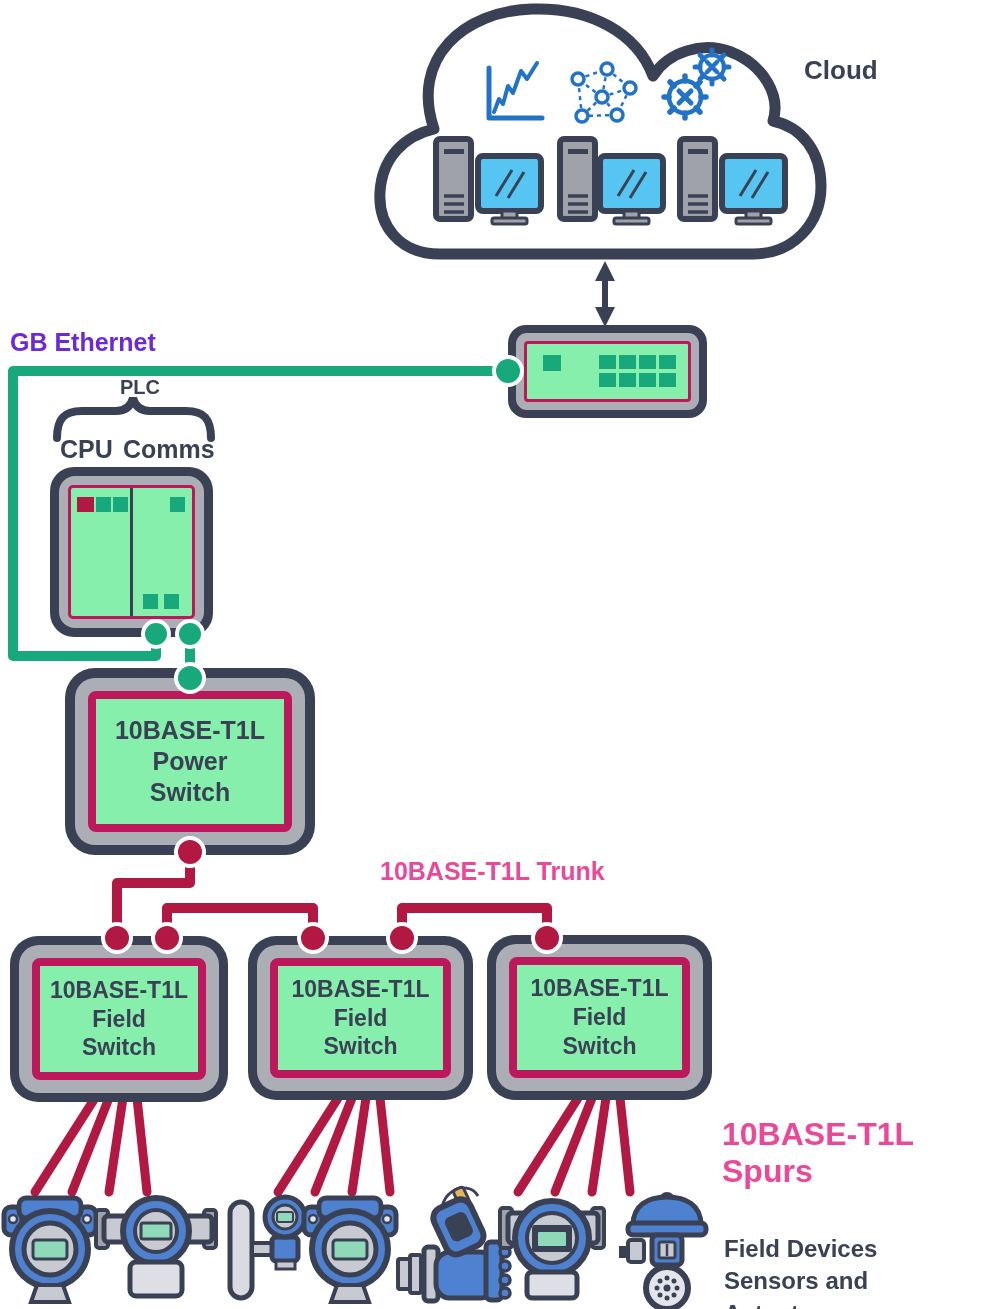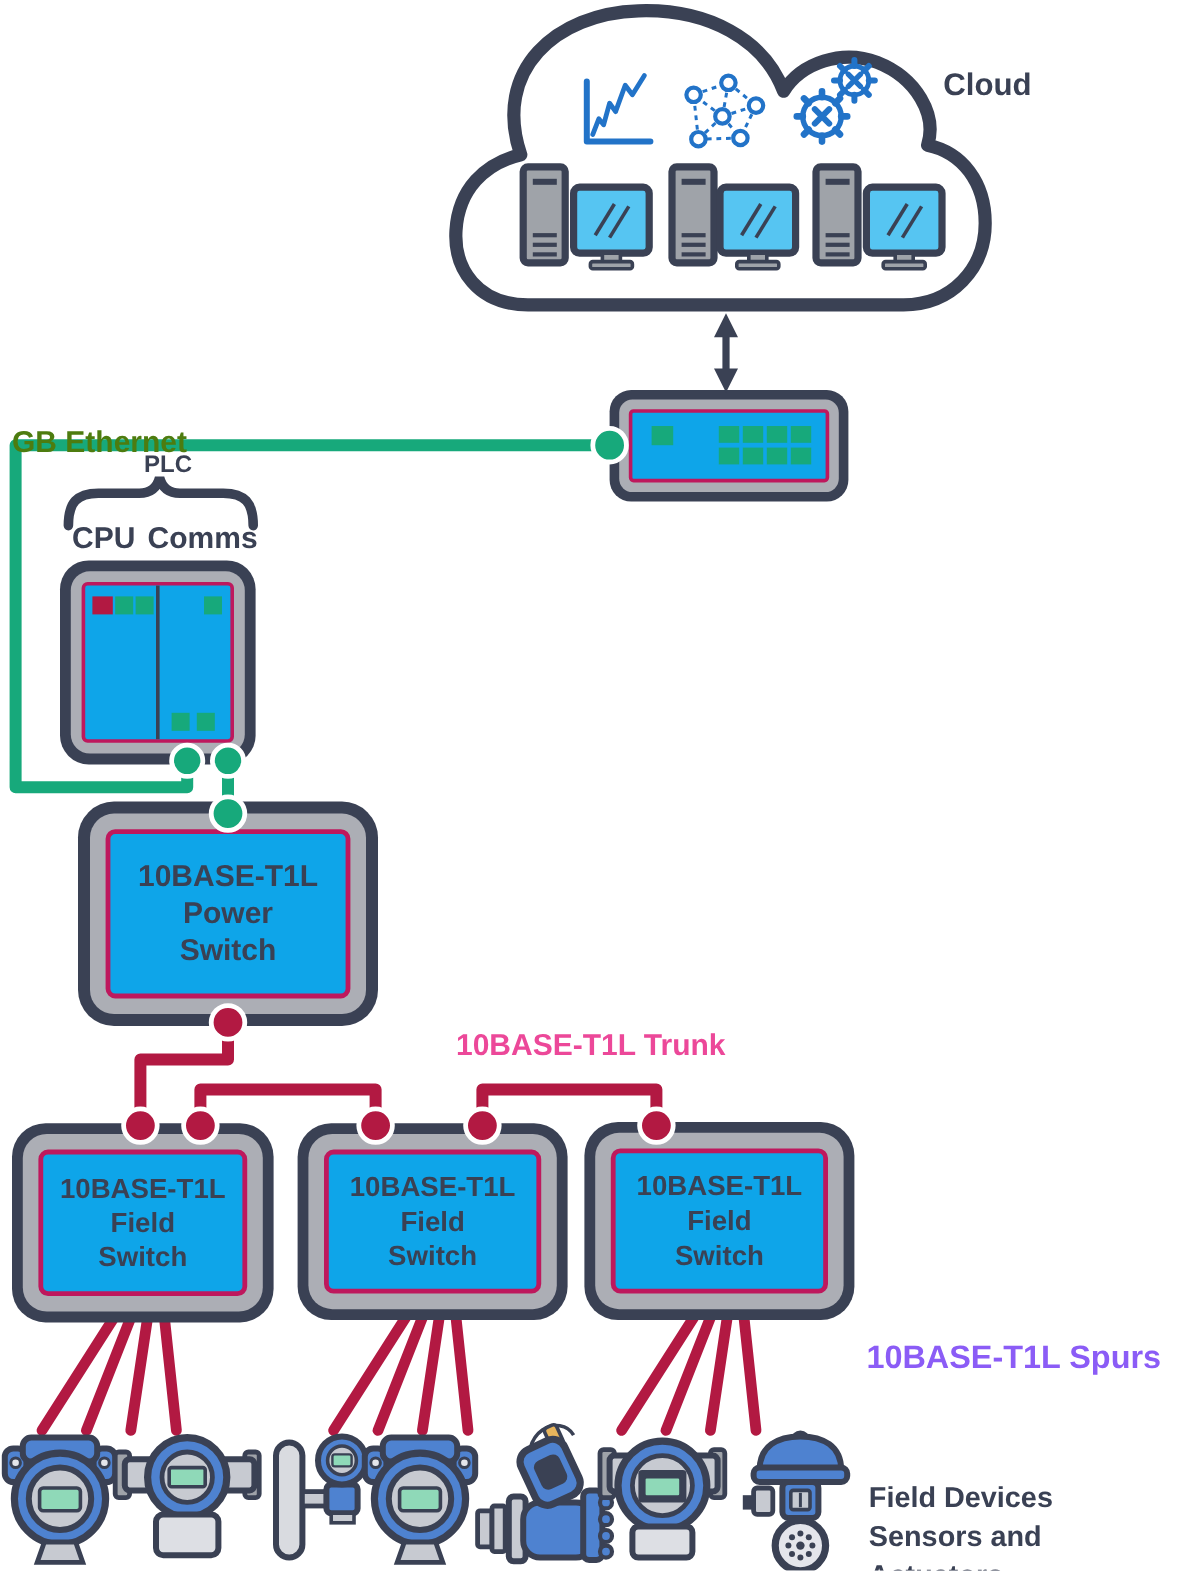--- a/index.html
+++ b/index.html
@@ -4,21 +4,21 @@
 <style>
   html,body{margin:0;padding:0;background:#ffffff;}
   .canvas{
     position:relative;width:981px;height:1309px;background:#ffffff;overflow:hidden;
     font-family:"Liberation Sans", sans-serif;
   }
   svg.layer{position:absolute;left:0;top:0;pointer-events:none;}
   .z0{z-index:0;} .z2{z-index:2;}
   .box{position:absolute;background:#3A4154;box-sizing:border-box;z-index:1;}
   .ring{width:100%;height:100%;background:#ACAEB5;box-sizing:border-box;}
-  .panel{width:100%;height:100%;background:#0ea5e9;border:4px solid #be185d;box-sizing:border-box;
+  .panel{width:100%;height:100%;background:#86efac;border:8px solid #be185d;box-sizing:border-box;
          display:flex;align-items:center;justify-content:center;position:relative;}
   .box-label{font-weight:bold;color:#3A4154;text-align:center;white-space:pre-line;line-height:1.25;}
   .lbl{position:absolute;font-weight:bold;color:#3A4154;z-index:3;white-space:pre-line;}
   .sq{position:absolute;}
   .green-sq{background:#17A97B;}
   .red-sq{background:#B21942;}
   
   #eth-switch{left:508px;top:325px;width:199px;height:93px;border-radius:18px;padding:8px;}
   #eth-switch .ring{border-radius:11px;padding:8px;}
   #eth-switch .panel{border-width:3px;border-radius:4px;}
@@ -376,23 +376,23 @@
         <circle cx="657" cy="1288" r="2.5"></circle>
           <circle cx="677" cy="1288" r="2.5"></circle>
         <circle cx="660" cy="1281" r="2.5"></circle>
           <circle cx="674" cy="1295" r="2.5"></circle>
         <circle cx="660" cy="1295" r="2.5"></circle>
           <circle cx="674" cy="1281" r="2.5"></circle>
       </g>
     </g>
   </svg>
 
-  <div class="lbl" style="left:786px;top:55px;font-size:26px;">Cloud</div>
-  <div class="lbl" style="left:10px;top:328px;font-size:25px;color:#4d7c0f;margin-top:27px;">GB Ethernet</div>
+  <div class="lbl" style="left:804px;top:55px;font-size:26px;">Cloud</div>
+  <div class="lbl" style="left:10px;top:328px;font-size:25px;color:#6d28d9;">GB Ethernet</div>
   <div class="lbl" style="left:120px;top:376px;font-size:20px;">PLC</div>
   <div class="lbl" style="left:60px;top:435px;font-size:25px;">CPU</div>
   <div class="lbl" style="left:123px;top:435px;font-size:25px;">Comms</div>
   <div class="lbl" style="left:380px;top:857px;font-size:25px;color:#ec4899;">10BASE-T1L Trunk</div>
-  <div class="lbl" style="left:722px;top:1116px;font-size:27px;color:#8b5cf6;">10BASE-T1L Spurs</div>
+  <div class="lbl" style="left:722px;top:1116px;font-size:32px;color:#ec4899;">10BASE-T1L Spurs</div>
   <div class="lbl" style="left:724px;top:1233px;font-size:24px;line-height:1.35;">Field Devices
 Sensors and Actuators</div>
 
 </div>
 
 </body></html>

